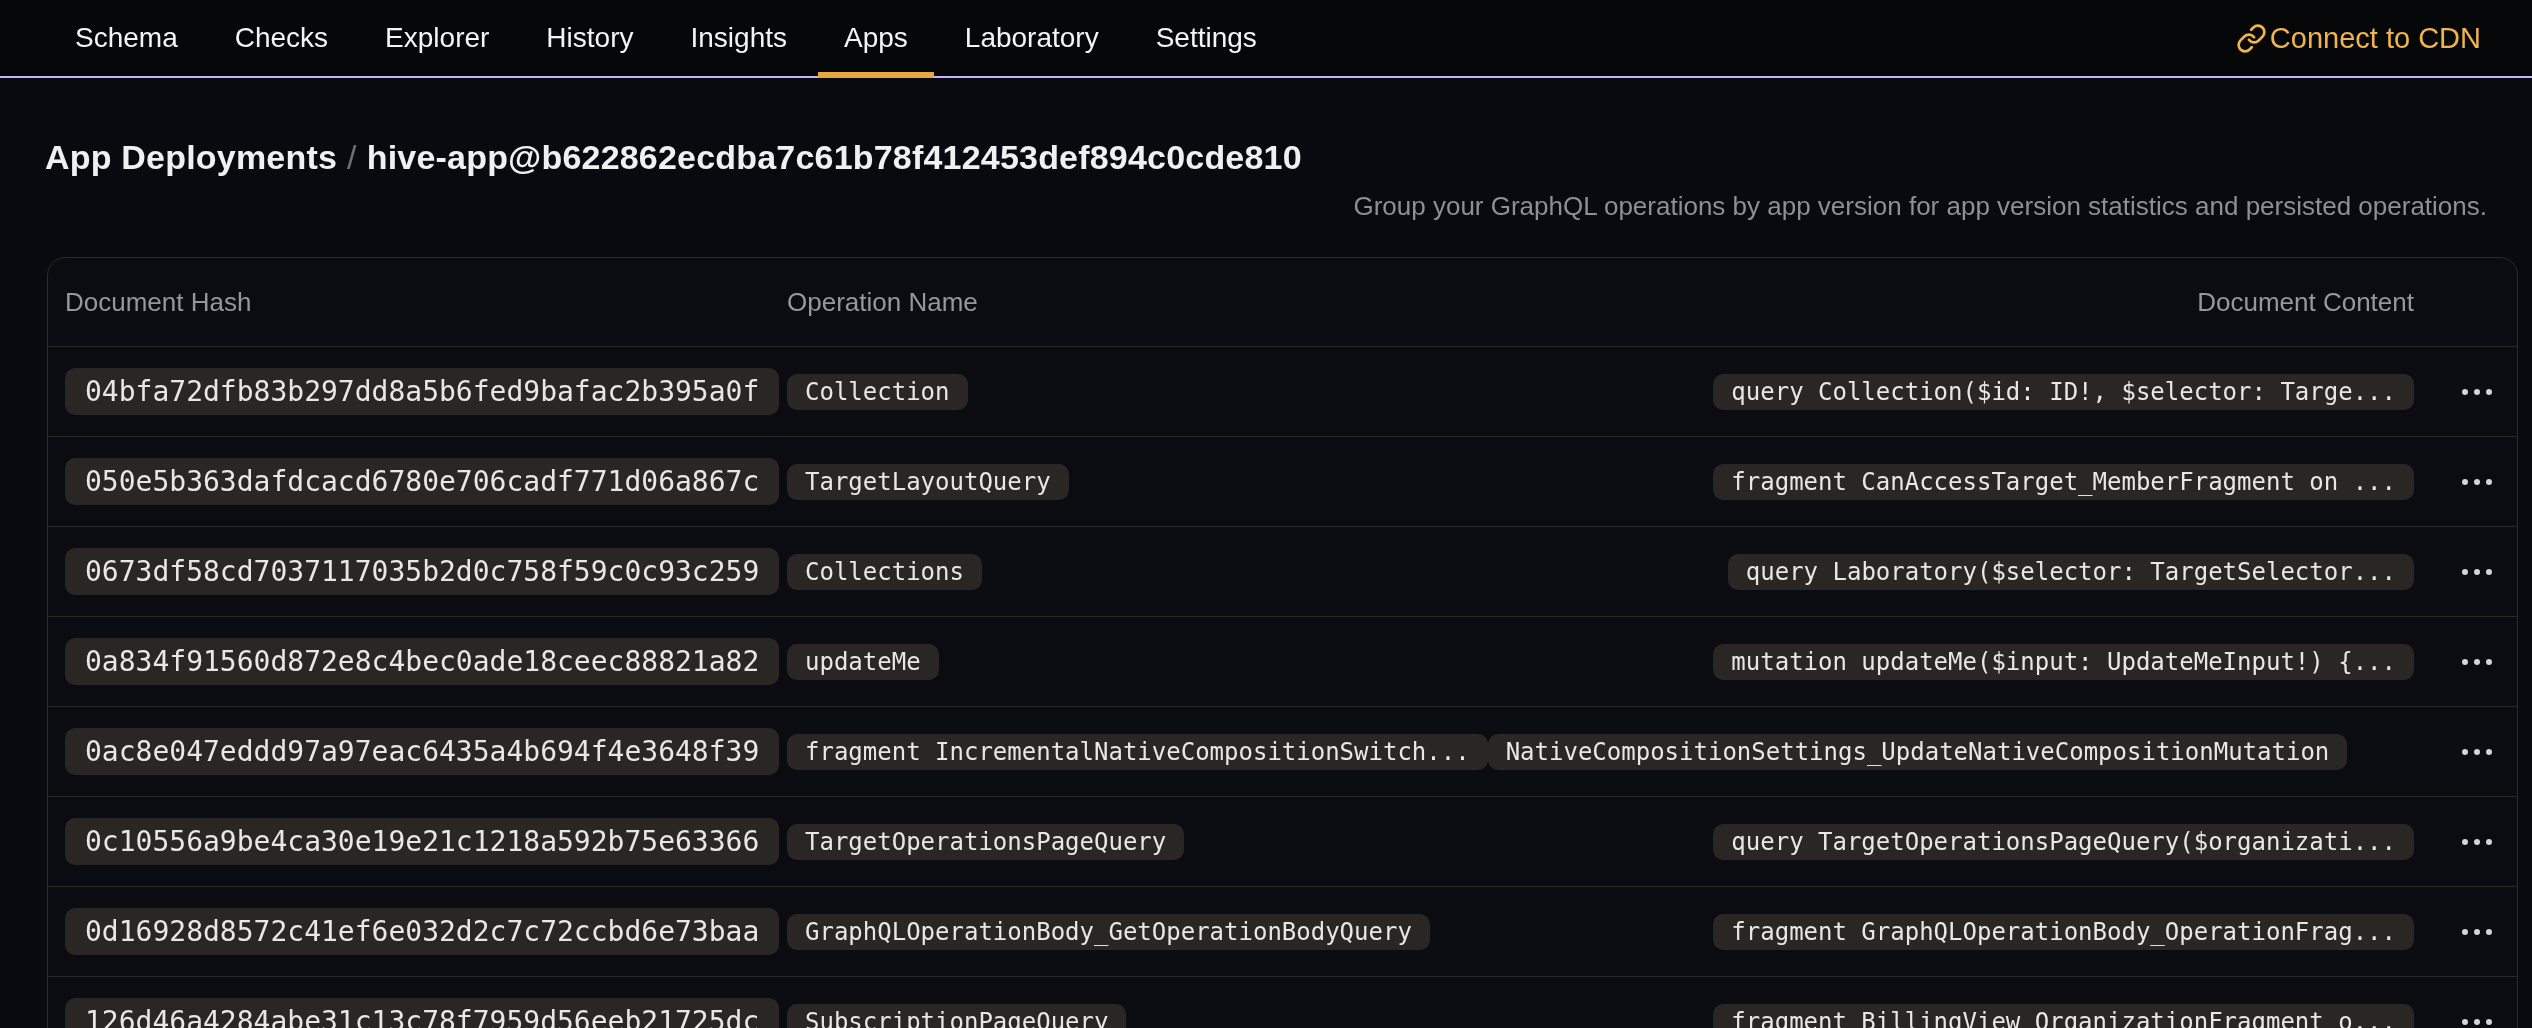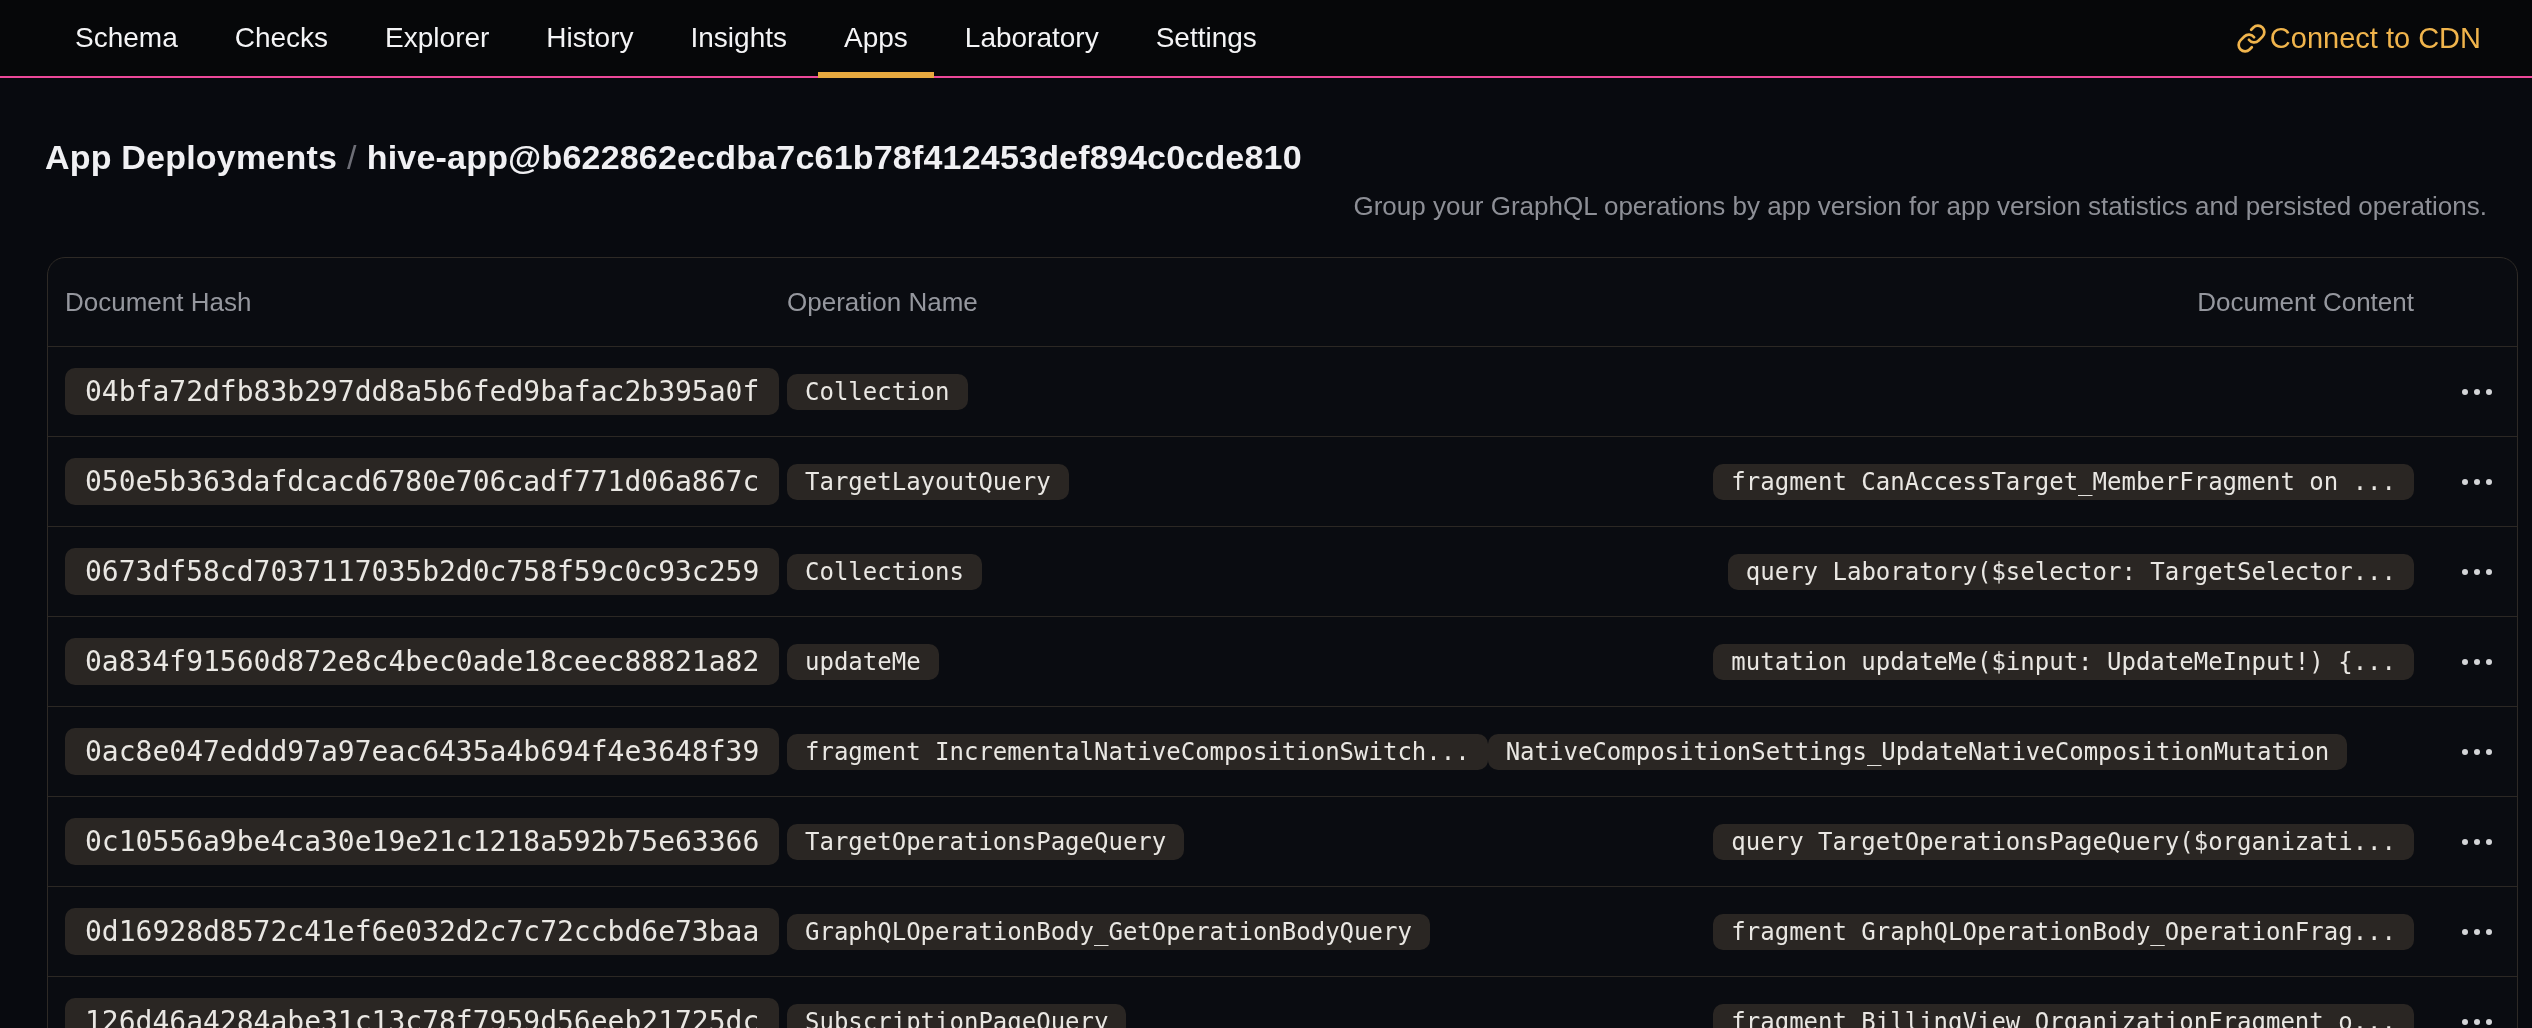--- a/index.html
+++ b/index.html
@@ -10,21 +10,21 @@
     height: 1028px;
     overflow: hidden;
     font-family: "Liberation Sans", sans-serif;
   }
   .app { width: 2532px; height: 1028px; position: relative; }
 
   
   nav.topnav {
     height: 78px;
     background: #060709;
-    border-bottom: 2px solid #ec4899;
+    border-bottom: 2px solid #c4b5fd;
     display: flex;
     align-items: stretch;
     padding-left: 49px;
     box-sizing: border-box;
   }
   .nav-items { display: flex; align-items: stretch; gap: 5px; }
   .nav-item {
     position: relative;
     display: flex;
     align-items: center;
@@ -196,20 +196,23 @@
       <div class="thead">
         <div class="c1 th">Document Hash</div>
         <div class="c2 th">Operation Name</div>
         <div class="c3 th">Document Content</div>
         <div class="c4"></div>
       </div>
       <div id="rows">
   <div class="trow">
     <div class="cell c1"><span class="pill hash">04bfa72dfb83b297dd8a5b6fed9bafac2b395a0f</span></div>
     <div class="cell c2"><span class="pill op">Collection</span></div>
+    <div class="cell c3">
+              <span class="pill doc">query Collection($id: ID!, $selector: Targe...</span>
+            </div>
     <div class="cell c4">
       <button class="row-menu">
         <span style="display:flex;gap:6px;">
                   <i></i>
                   <i></i>
                   <i></i>
                 </span>
       </button>
     </div>
   </div>

